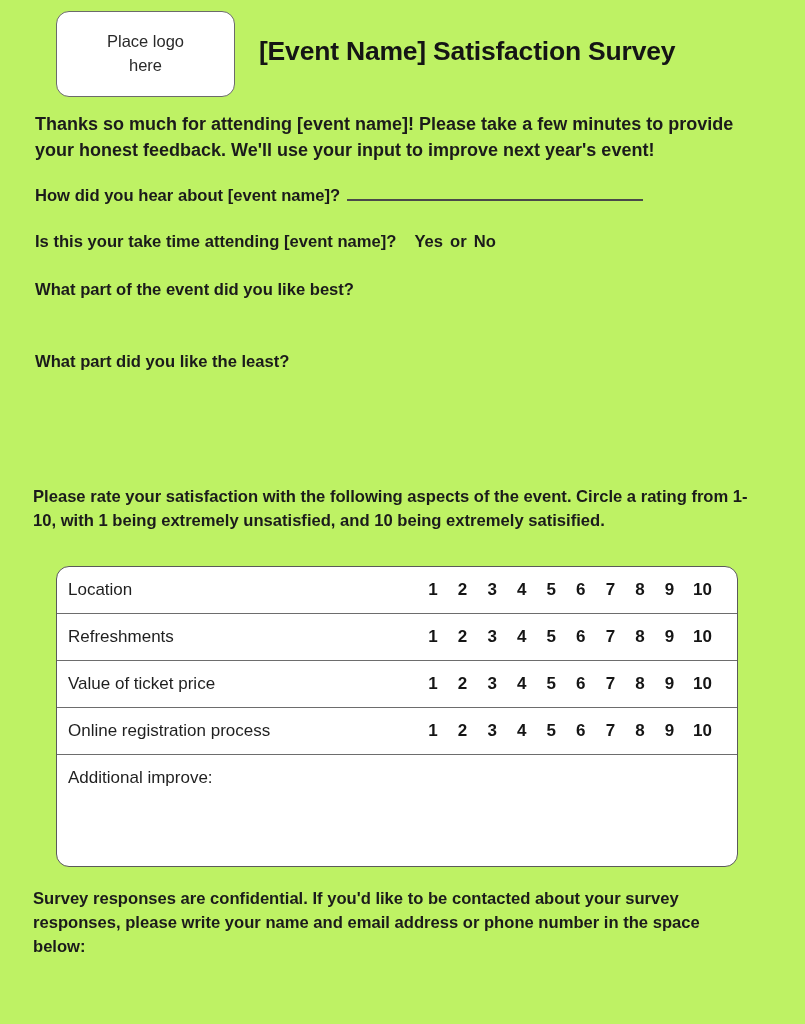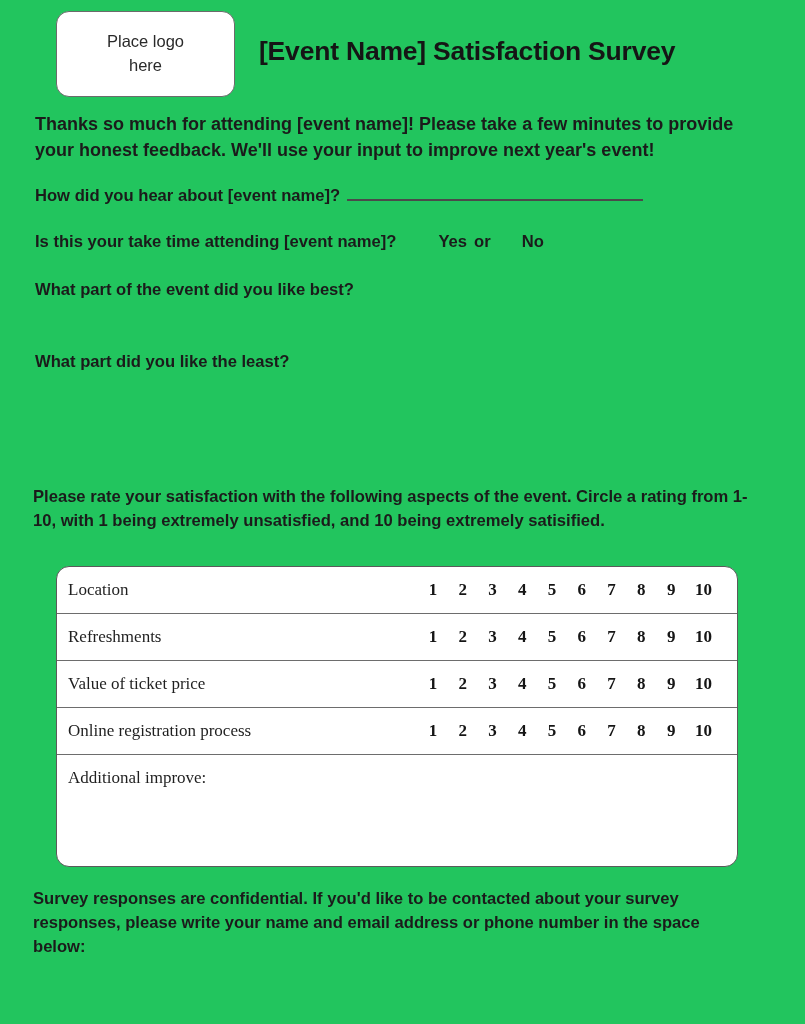--- a/index.html
+++ b/index.html
@@ -13,21 +13,21 @@
     position: relative;
     font-family: "Liberation Sans", sans-serif;
     color: #1b1b1b;
     overflow: hidden;
   }
 
   .page {
     position: relative;
     width: 805px;
     height: 1024px;
-    background: #22c55e;
+    background: #bef264;
   }
 
   
   .header {
     position: absolute;
     left: 35px;
     top: 8px;
     width: 735px;
     height: 92px;
   }
@@ -105,21 +105,20 @@
     display: inline-block;
     margin-left: 18px;
     font-weight: 700;
   }
   .yesno .sep {
     display: inline-block;
     padding: 0 7px;
   }
   .yesno .opt {
     display: inline-block;
-    margin-left: 24px;
   }
 
   .rate-instructions {
     position: absolute;
     left: 33px;
     top: 485px;
     width: 735px;
     font-size: 16.6px;
     font-weight: 700;
     line-height: 1.45;
@@ -139,21 +138,20 @@
     background: #ffffff;
     overflow: hidden;
   }
   .rating-row {
     position: relative;
     height: 47px;
     display: flex;
     align-items: center;
     border-bottom: 1.5px solid #6d6d6d;
     box-sizing: border-box;
-    font-family: Liberation Serif, serif;
   }
   .rating-row-label {
     position: absolute;
     left: 11px;
     font-size: 17px;
     font-weight: 400;
     color: #1f1f1f;
     white-space: nowrap;
   }
   .rating-scale {

